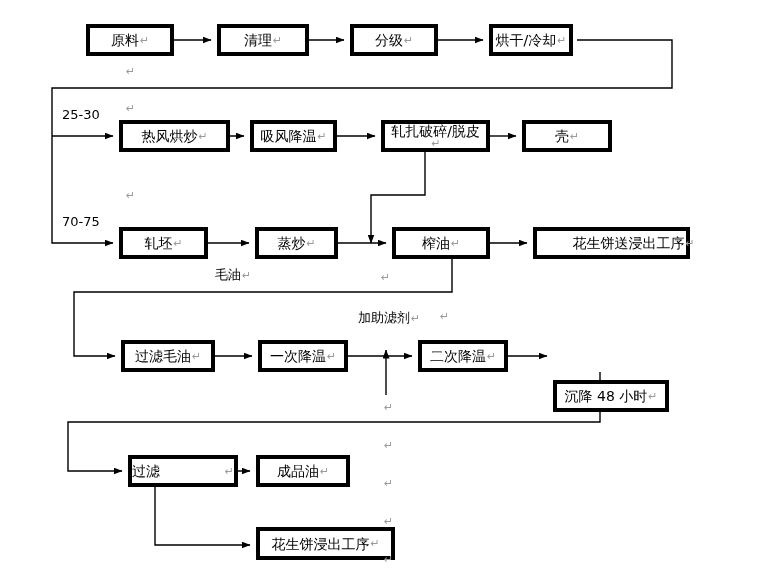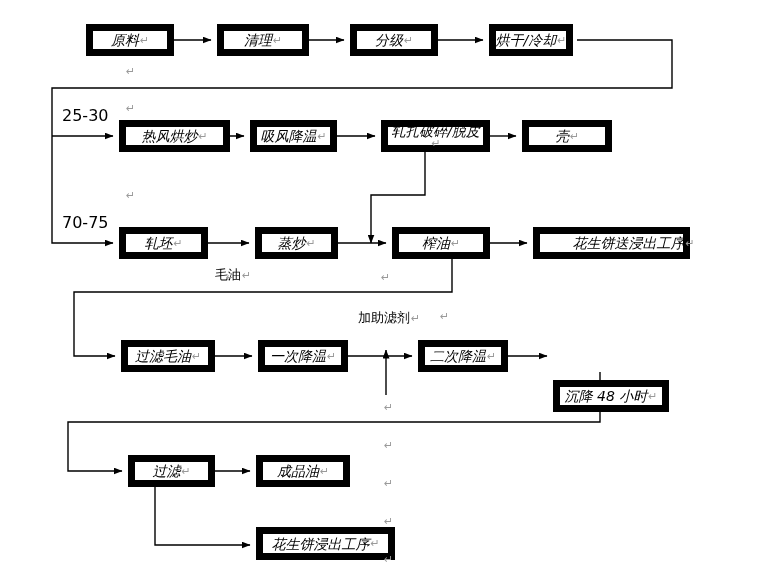--- a/index.html
+++ b/index.html
@@ -18,44 +18,43 @@
   #flow-svg {
     position: absolute;
     left: 0;
     top: 0;
     width: 766px;
     height: 568px;
   }
   .node {
     position: absolute;
     box-sizing: border-box;
-    border: 7px solid #000000;
+    border: 4px solid #000000;
     background: #ffffff;
     display: flex;
     align-items: center;
     justify-content: center;
     white-space: nowrap;
     color: #000000;
     font-size: 14px;
     line-height: 1;
-    font-style: italic;
   }
   .node .node-label {
     display: inline-block;
   }
   .pilcrow {
     color: #9a9a9a;
     font-size: 11px;
     margin-left: 1px;
     vertical-align: baseline;
   }
   .free-text {
     position: absolute;
     color: #000000;
-    font-size: 16px;
+    font-size: 13px;
     white-space: nowrap;
     line-height: 1;
   }
   .free-text.cjk {
     font-size: 13px;
   }
   .stray-mark {
     position: absolute;
     color: #9a9a9a;
     font-size: 11px;
@@ -157,21 +156,21 @@
         <span class="pilcrow">↵</span>
       </div>
       <div class="node" style="left: 418px; top: 340px; width: 90px; height: 32px;">
         <span class="node-label">二次降温</span>
         <span class="pilcrow">↵</span>
       </div>
       <div class="node" style="left: 553px; top: 340px; width: 116px; height: 32px; margin-top: 40px;">
         <span class="node-label">沉降 48 小时</span>
         <span class="pilcrow">↵</span>
       </div>
-      <div class="node" style="left: 128px; top: 455px; width: 87px; height: 32px;">
+      <div class="node" style="left: 128px; top: 455px; width: 110px; height: 32px; justify-content: space-between;">
         <span class="node-label">过滤</span>
         <span class="pilcrow">↵</span>
       </div>
       <div class="node" style="left: 256px; top: 455px; width: 94px; height: 32px;">
         <span class="node-label">成品油</span>
         <span class="pilcrow">↵</span>
       </div>
       <div class="node" style="left: 256px; top: 527px; width: 139px; height: 33px;">
         <span class="node-label">花生饼浸出工序</span>
         <span class="pilcrow">↵</span>

